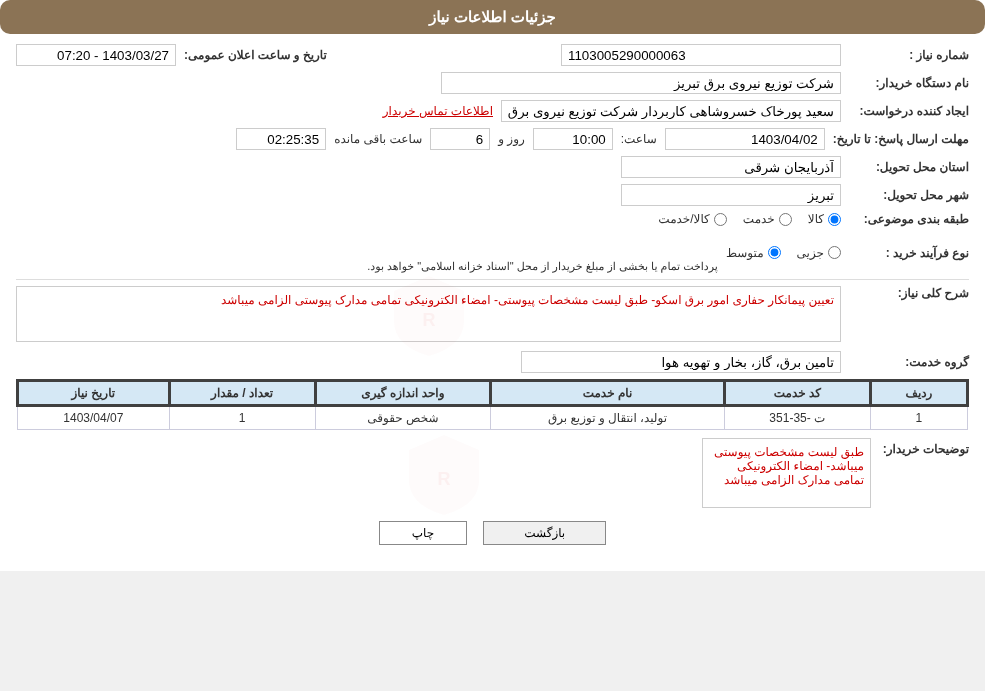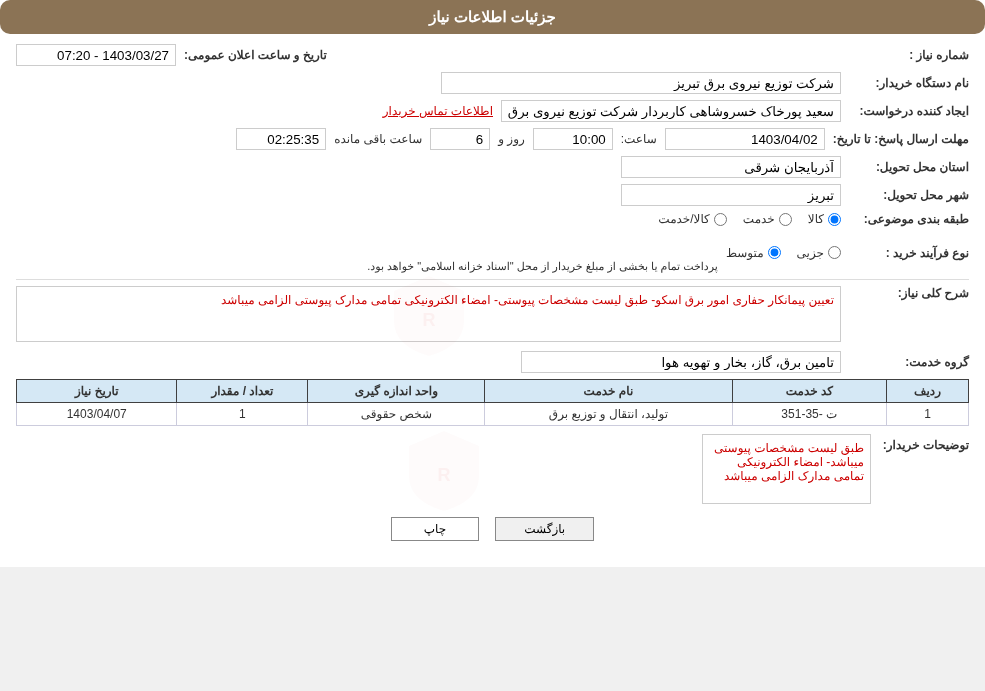--- a/index.html
+++ b/index.html
@@ -106,22 +106,22 @@
       margin-bottom: 6px;
       gap: 8px;
     }
     table.services-table {
       width: 100%;
       border-collapse: collapse;
       margin-bottom: 8px;
     }
     table.services-table th {
       background: #d5e8f5;
-      border: 1px solid #404040;
-      padding: 4px 13px;
+      border: 3px solid #404040;
+      padding: 4px 20px;
       text-align: center;
       font-weight: bold;
     }
     table.services-table td {
       border: 1px solid #ccd;
       padding: 4px 24px;
       text-align: center;
     }
     table.services-table tr:nth-child(even) td { background: #f9f9f9; }
     .buyer-notes-area {
@@ -158,21 +158,21 @@
       background: #fff;
       border: 1px solid #888;
       padding: 4px 32px;
       cursor: pointer;
       font-family: Tahoma, Arial, sans-serif;
       font-size: 12px;
     }
     .btn-back {
       background: #f0f0f0;
       border: 1px solid #888;
-      padding: 4px 28px;
+      padding: 4px 40px;
       cursor: pointer;
       font-family: Tahoma, Arial, sans-serif;
       font-size: 12px;
     }
     .divider {
       border: none;
       border-top: 1px solid #ddd;
       margin: 6px 0;
     }
     .textarea-wrapper {
@@ -198,20 +198,21 @@
 <div class="page-wrapper">
 
   <div class="header">
     <span>جزئیات اطلاعات نیاز</span>
   </div>
 
   <div class="content">
 
     <div class="form-row">
       <span class="label">شماره نیاز :</span>
+      <input class="input-field input-wide" type="text" value="1103005290000063" readonly="" style="direction: ltr; text-align: left;">
       <span style="flex:1"></span>
       <span class="label">تاریخ و ساعت اعلان عمومی:</span>
       <input class="input-field input-date" type="text" value="1403/03/27 - 07:20" readonly="" style="">
     </div>
 
     <div class="form-row">
       <span class="label">نام دستگاه خریدار:</span>
       <input class="input-field" style="width: 400px;" type="text" value="شرکت توزیع نیروی برق تبریز" readonly="">
     </div>
 

